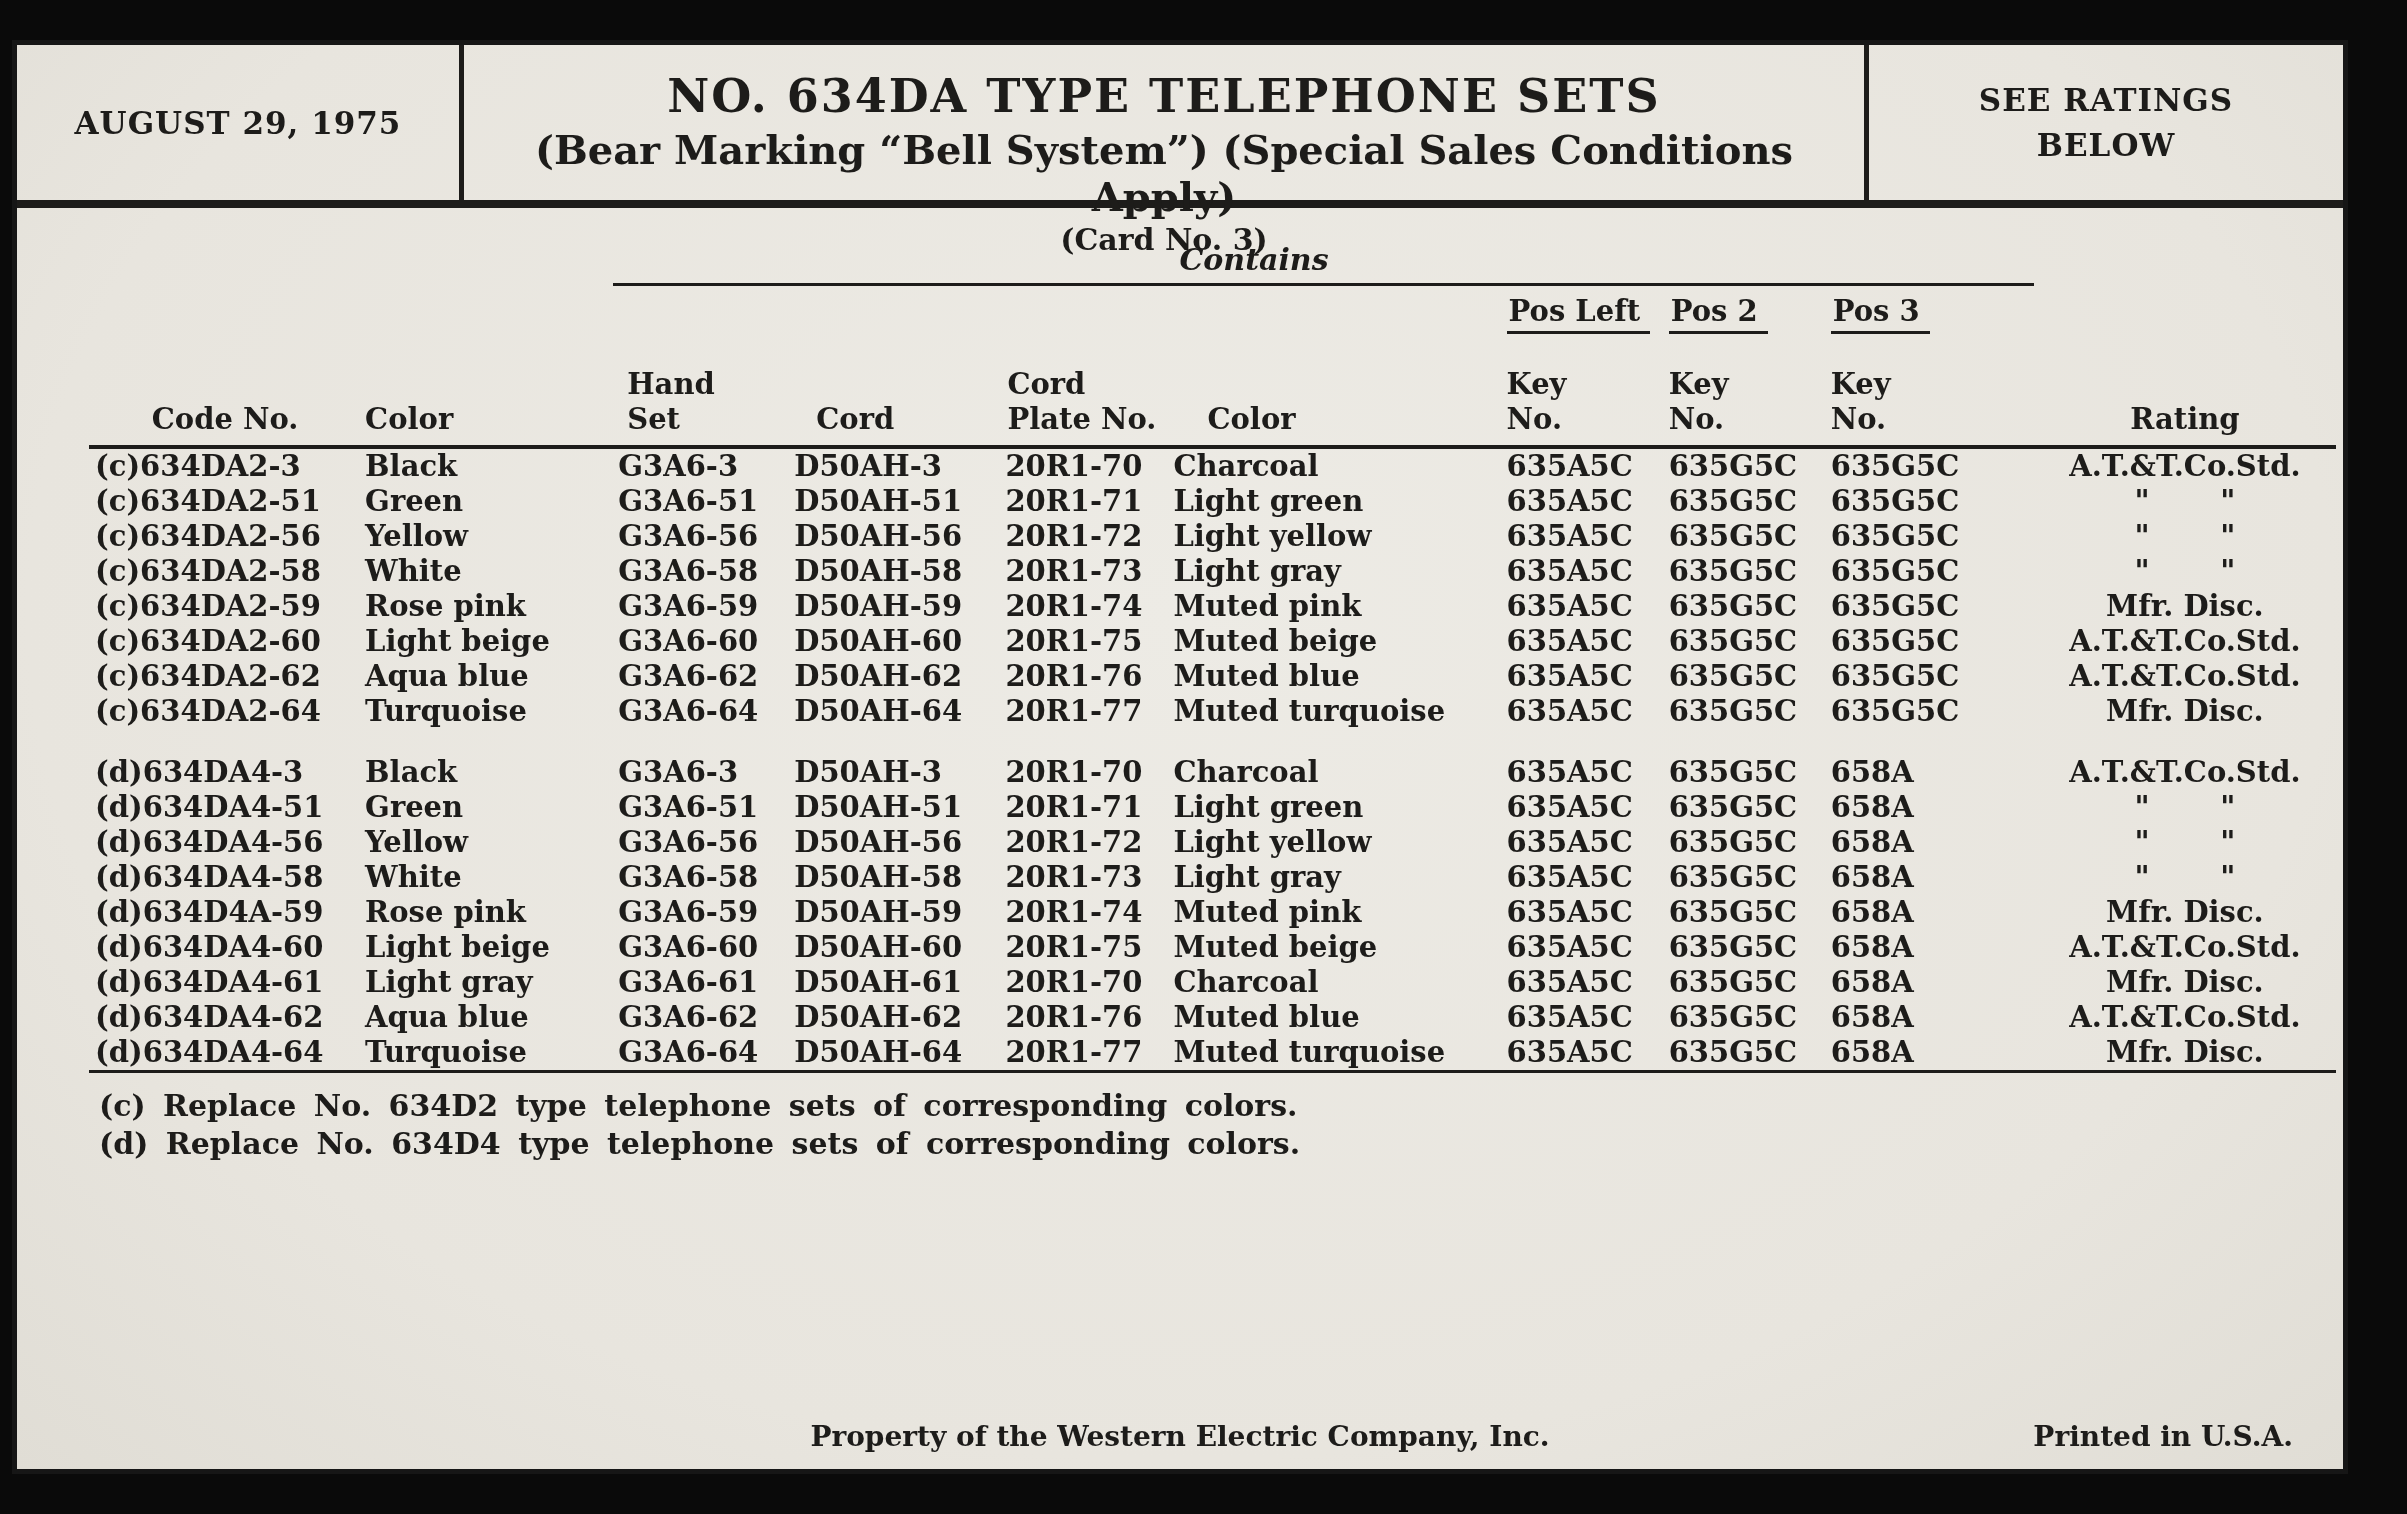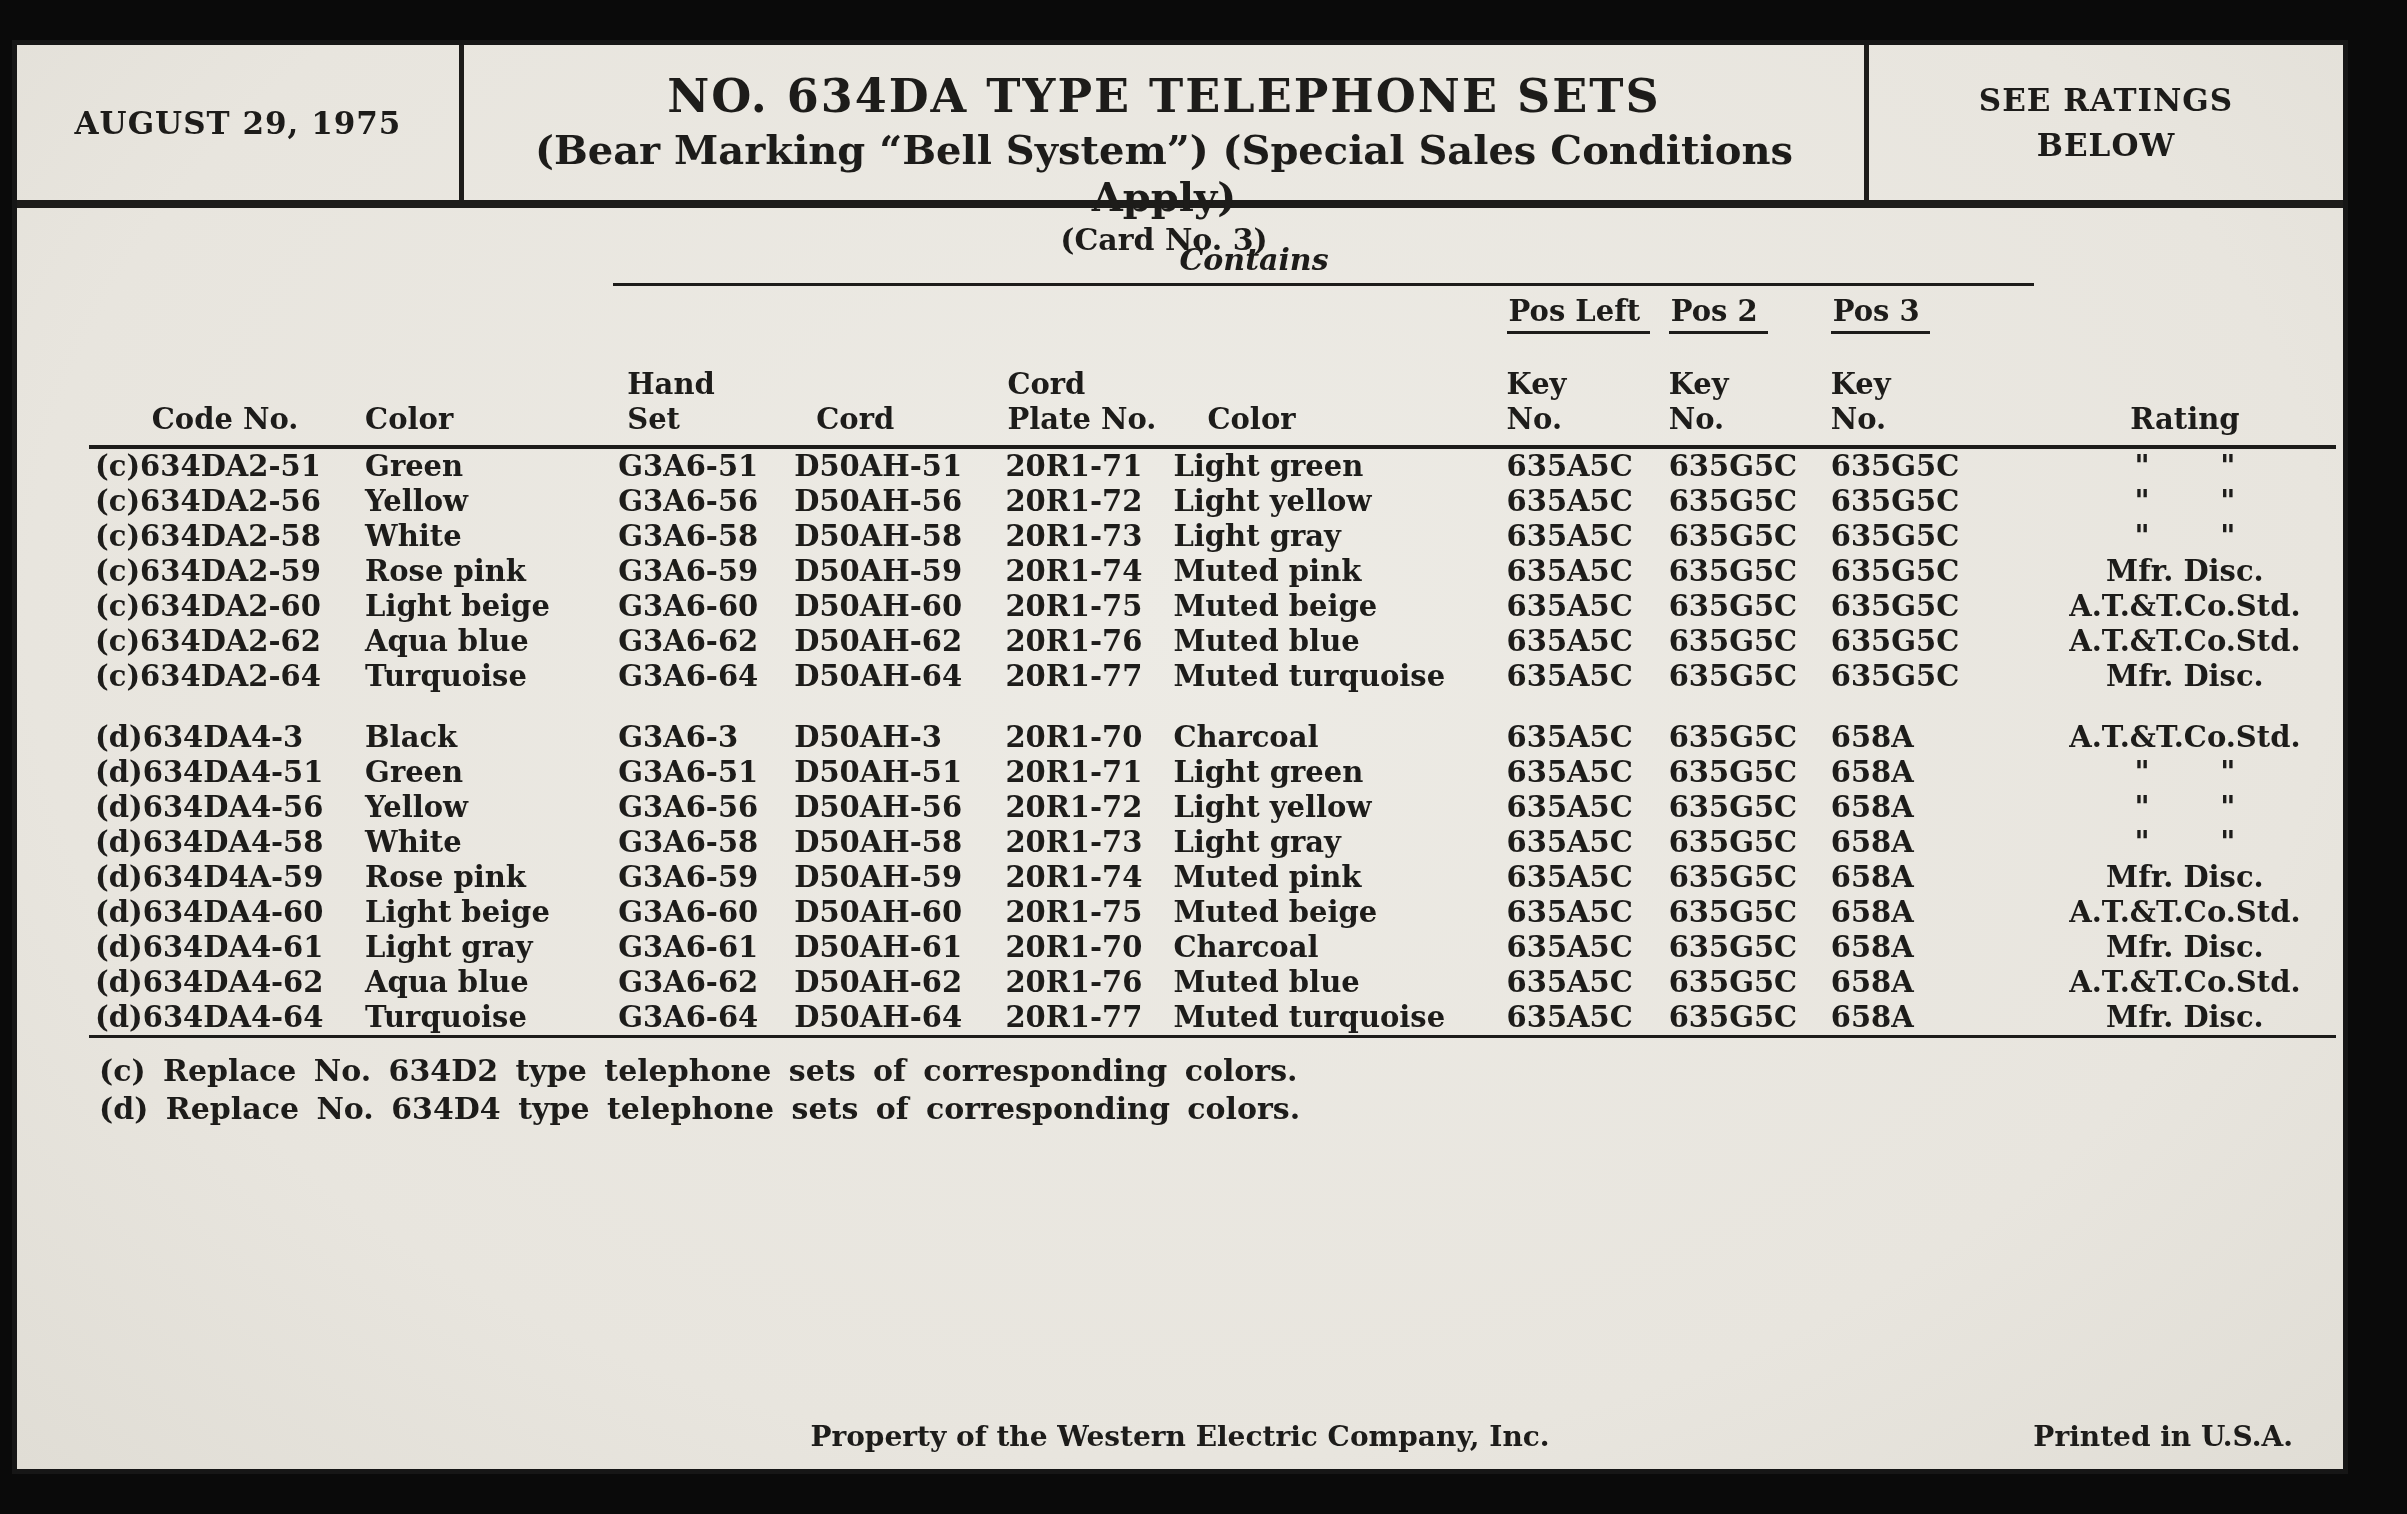--- a/index.html
+++ b/index.html
@@ -123,20 +123,32 @@
             </td>
             <td class="h-key">
               <div>Key</div>
               <div>No.</div>
             </td>
             <td class="h-rating">Rating</td>
           </tr>
         </thead>
         <tbody data-group="0">
             <tr>
+    <td class="c-code">(c)634DA2-3</td>
+    <td class="c-color">Black</td>
+    <td class="c-hand">G3A6-3</td>
+    <td class="c-cord">D50AH-3</td>
+    <td class="c-face">20R1-70</td>
+    <td class="c-fcolor">Charcoal</td>
+    <td class="c-key">635A5C</td>
+    <td class="c-key">635G5C</td>
+    <td class="c-key">635G5C</td>
+    <td class="c-rating">A.T.&amp;T.Co.Std.</td>
+  </tr>
+            <tr>
     <td class="c-code">(c)634DA2-51</td>
     <td class="c-color">Green</td>
     <td class="c-hand">G3A6-51</td>
     <td class="c-cord">D50AH-51</td>
     <td class="c-face">20R1-71</td>
     <td class="c-fcolor">Light green</td>
     <td class="c-key">635A5C</td>
     <td class="c-key">635G5C</td>
     <td class="c-key">635G5C</td>
     <td class="c-rating">"&nbsp;&nbsp;&nbsp;&nbsp;&nbsp;&nbsp;&nbsp;"</td>

